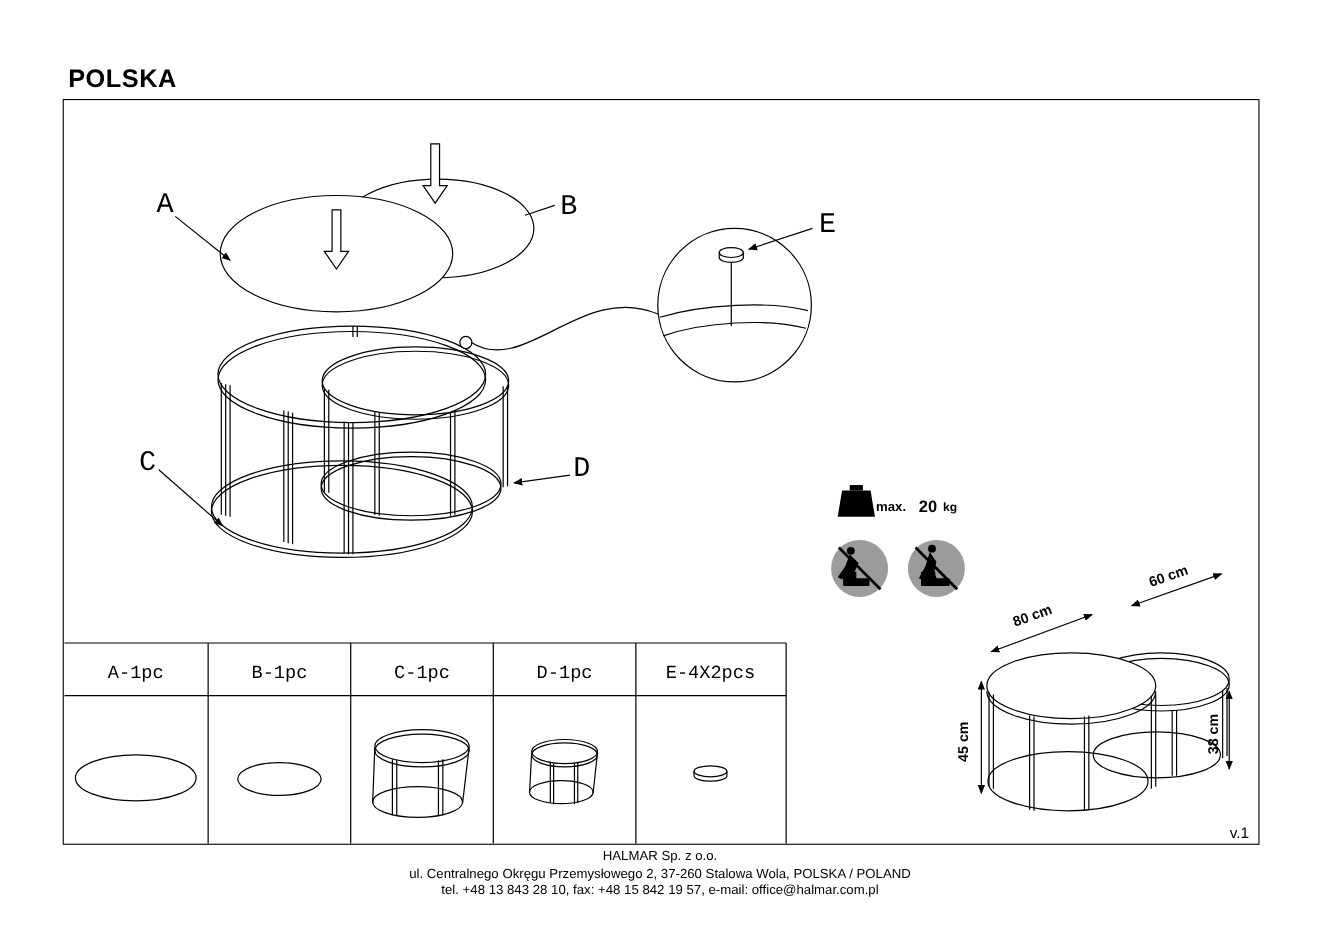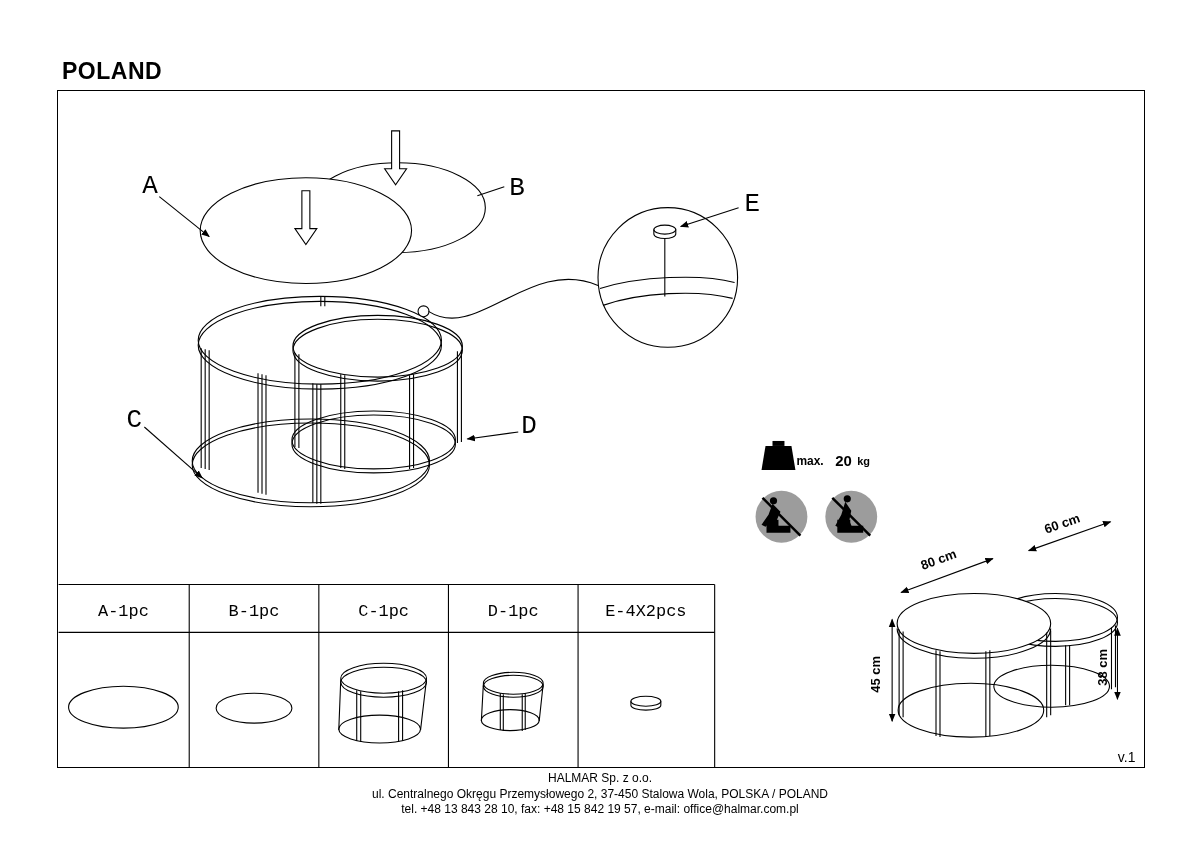--- a/index.html
+++ b/index.html
@@ -17,21 +17,21 @@
   .wtxt { font-size:12px; font-weight:bold; }
   .wnum { font-size:15px; font-weight:bold; }
   .wunit { font-size:11px; font-weight:bold; }
   .ver { font-size:14px; }
 </style>
 </head>
 <body>
 
 <div class="page">
 
-  <div class="title">POLAND</div>
+  <div class="title">POLSKA</div>
 
   <div class="main-box">
     <svg viewBox="0 0 1088 678">
       <defs>
         <marker id="arr" viewBox="0 0 10 10" refX="8.5" refY="5" markerWidth="8" markerHeight="8" orient="auto-start-reverse">
           <path d="M0,1.2 L9.5,5 L0,8.8 Z" fill="#000"></path>
         </marker>
       </defs>
 
       <g fill="none" stroke="#000" stroke-width="1.1">
@@ -169,17 +169,17 @@
       <text class="mono hdr" text-anchor="middle" x="326" y="527">C-1pc</text>
       <text class="mono hdr" text-anchor="middle" x="456" y="527">D-1pc</text>
       <text class="mono hdr" text-anchor="middle" x="589" y="527">E-4X2pcs</text>
 
       <text class="ver" text-anchor="end" x="1080" y="673">v.1</text>
     </svg>
   </div>
 
   <div class="footer">
     <div>HALMAR Sp. z o.o.</div>
-    <div>ul. Centralnego Okręgu Przemysłowego 2, 37-450 Stalowa Wola, POLSKA / POLAND</div>
+    <div>ul. Centralnego Okręgu Przemysłowego 2, 37-260 Stalowa Wola, POLSKA / POLAND</div>
     <div>tel. +48 13 843 28 10, fax: +48 15 842 19 57, e-mail: office@halmar.com.pl</div>
   </div>
 
 </div>
 
 </body></html>

